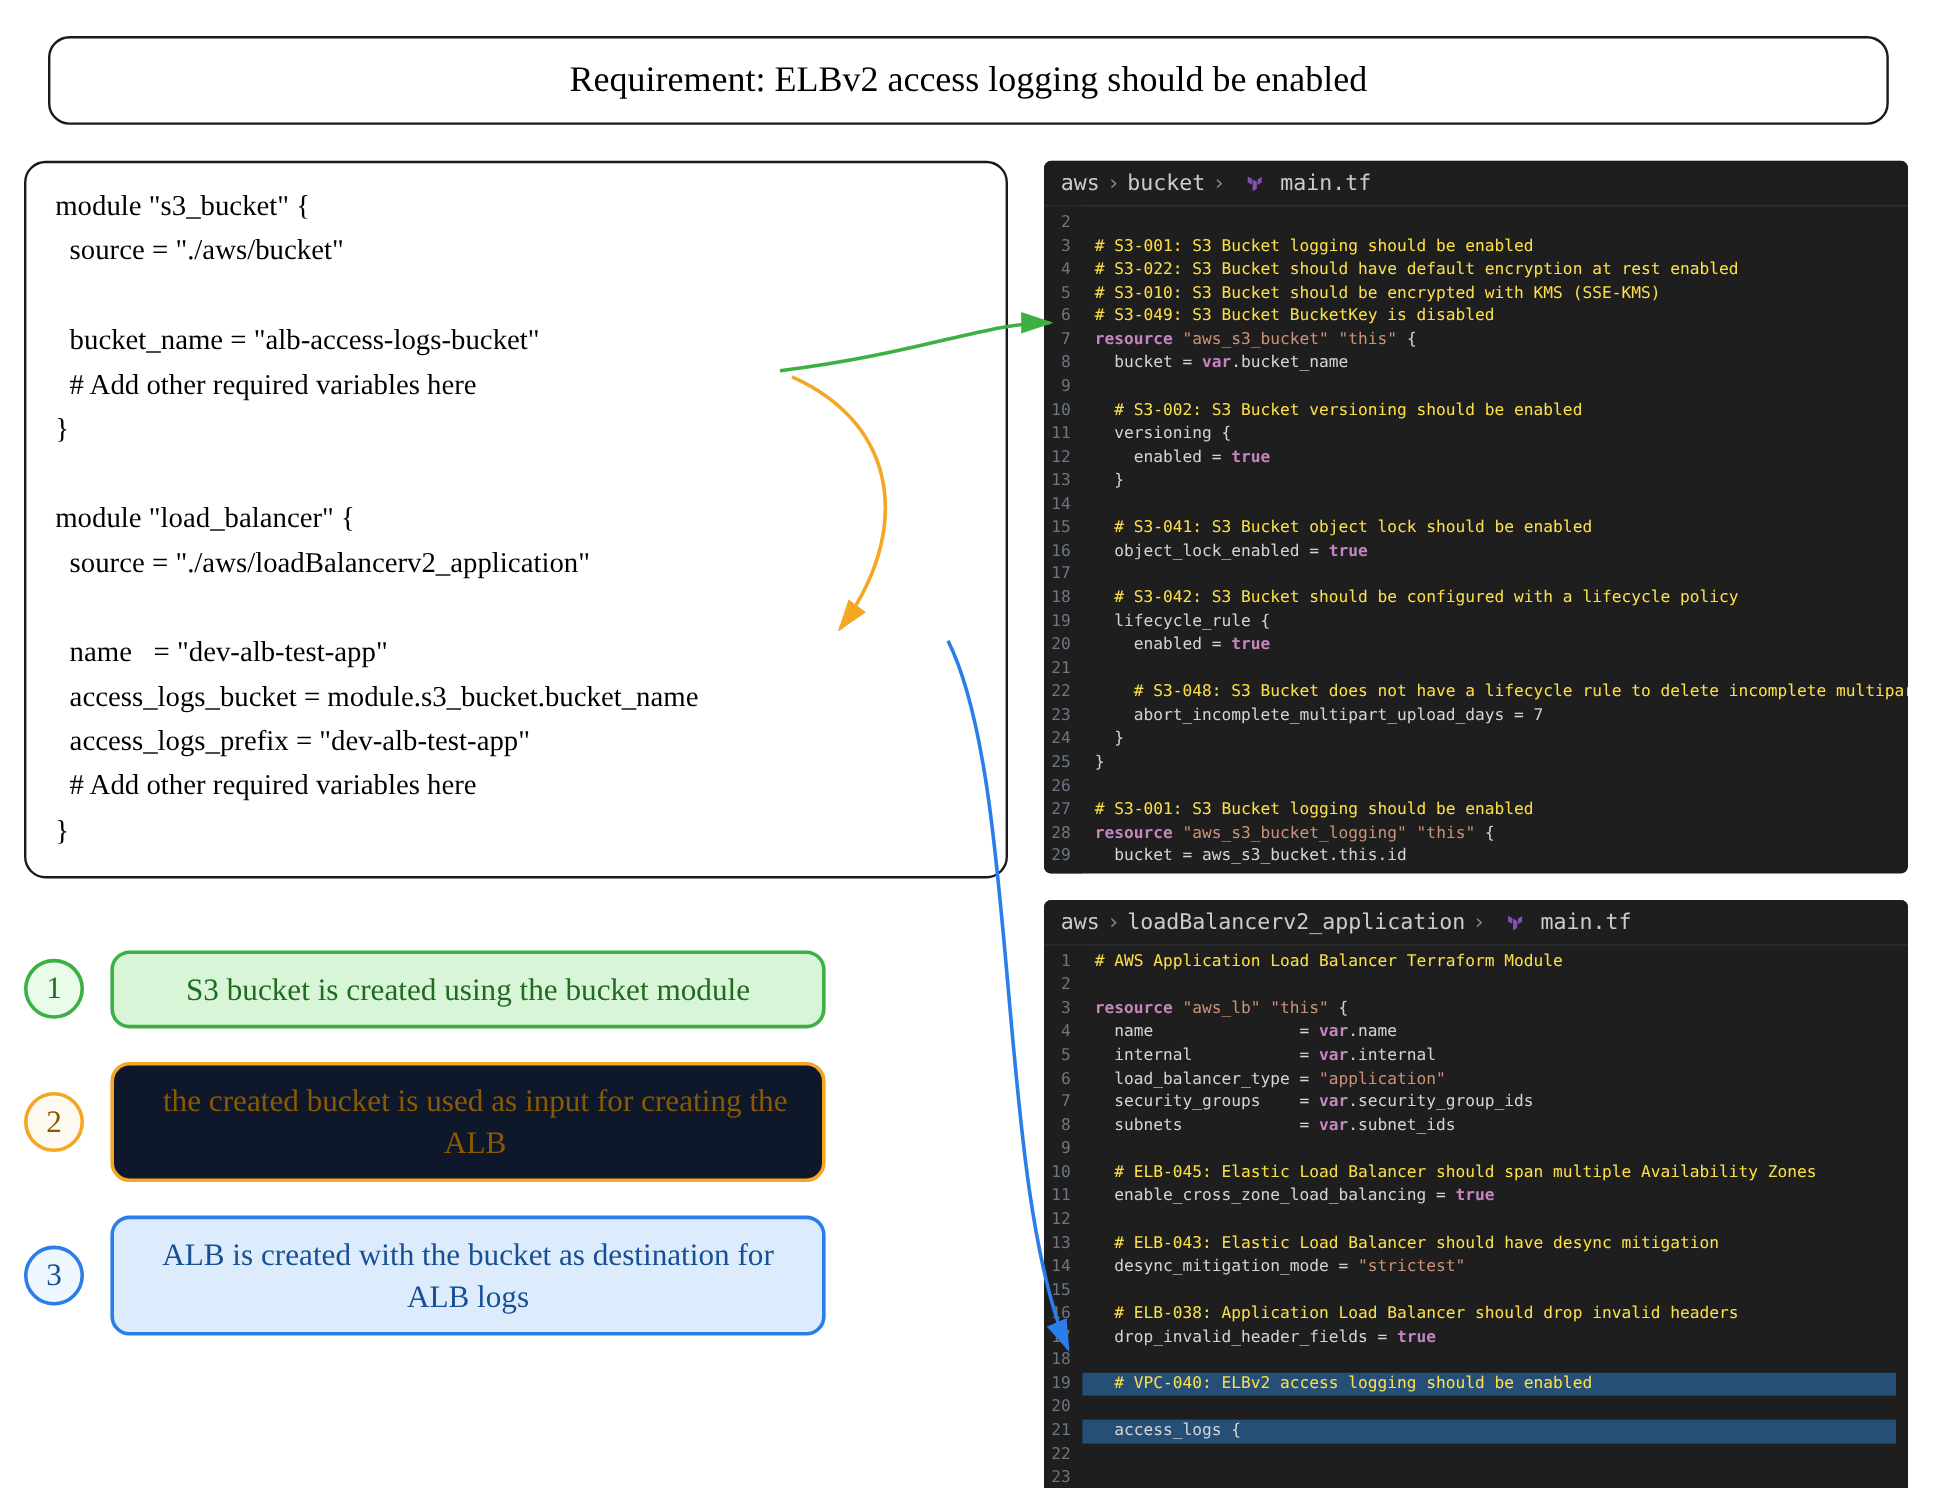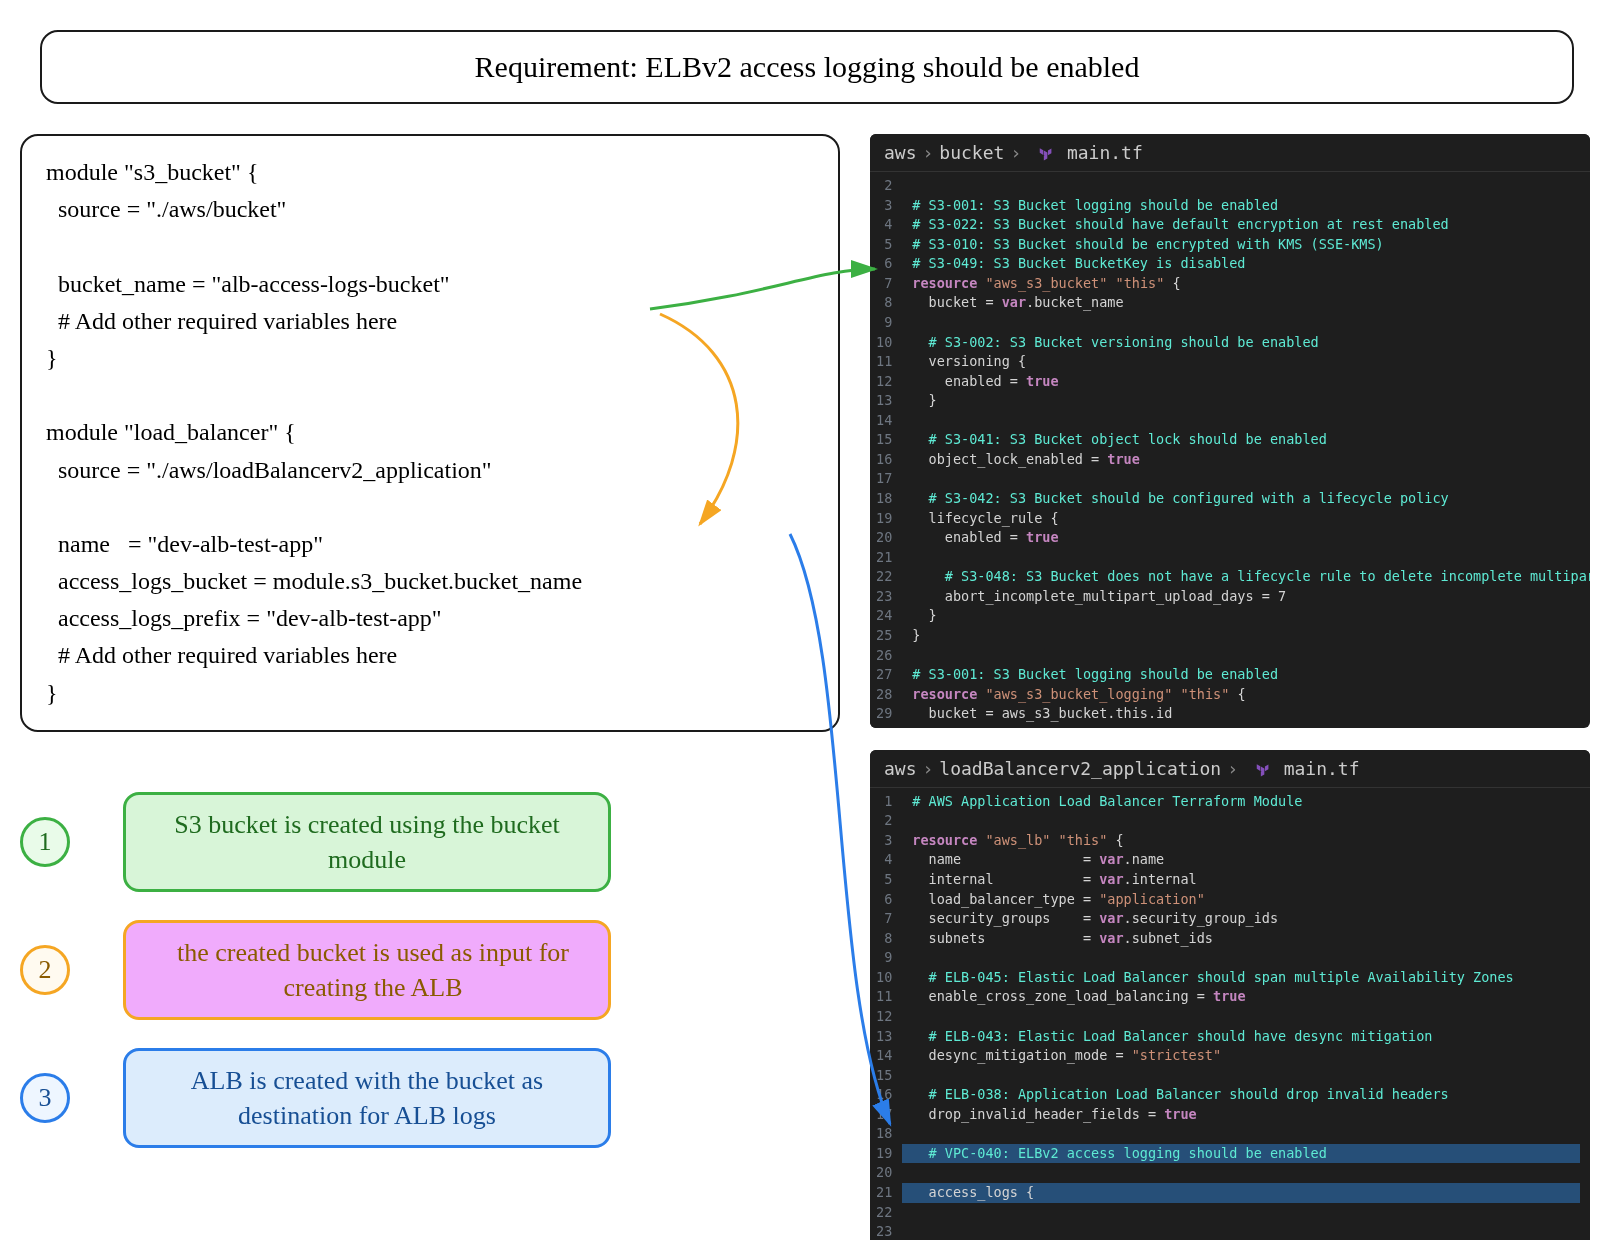--- a/index.html
+++ b/index.html
@@ -68,42 +68,41 @@
     text-align: right;
     padding: 4px 10px 4px 6px;
     user-select: none;
     white-space: pre;
   }
   .code {
     padding: 4px 10px 4px 10px;
     white-space: pre;
     flex:1;
   }
-  .code .cmt { color: #5eead4; }
+  .code .cmt { color: #fde047; }
   .code .kw  { color: #c586c0; font-weight: bold; }
   .code .str { color: #ce9178; }
   .code .hl  { background: #264f78; display:block; margin-left:-10px; padding-left:10px;}
   .steps { margin-top: 20px; display:flex; flex-direction:column; gap:28px;}
   .step { display:flex; align-items:center; gap:22px;}
   .step-num {
     width:50px; height:50px; border-radius:50%;
     border:3px solid; display:flex; align-items:center; justify-content:center;
     font-family: 'Comic Sans MS', cursive; font-size:26px;
     flex-shrink:0;
   }
   .step-box {
     border:3px solid; border-radius:16px;
     font-family:'Comic Sans MS', cursive; font-size:26px;
     padding:12px 28px; text-align:center; line-height:1.35;
-    width:488px;
-    margin-left:31px;
+    width:596px;
   }
   .g { border-color:#3cb043; background:#d8f5d8; color:#1f6b1f;}
   .g-num{ border-color:#3cb043; background:#e9fbe9; color:#1f6b1f;}
-  .y { border-color:#f5a623; background:#f0abfc; color:#8a5a00;padding-left:40px;}
+  .y { border-color:#f5a623; background:#0f172a; color:#8a5a00;padding-left:40px;}
   .y-num{ border-color:#f5a623; background:#fffaf0; color:#8a5a00;}
   .b { border-color:#2b7de9; background:#dcecfc; color:#174f94;}
   .b-num{ border-color:#2b7de9; background:#eef6ff; color:#174f94;}
   svg.arrows{ position:absolute; top:0; left:0; pointer-events:none; }
 </style>
 </head>
 <body>
 
 <div class="title-box">Requirement: ELBv2 access logging should be enabled</div>
 

